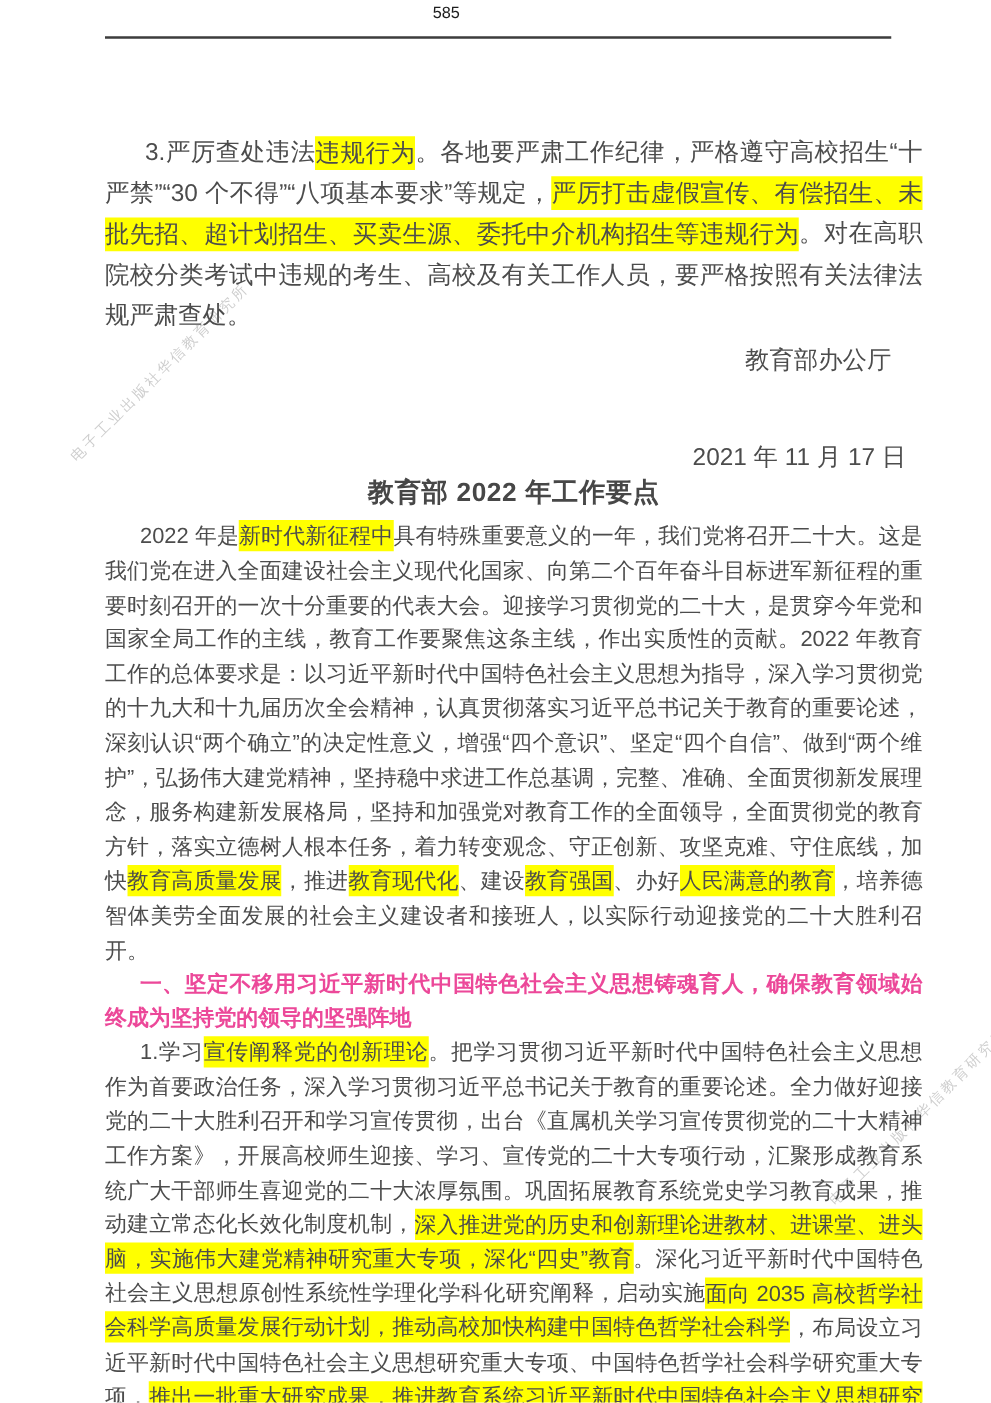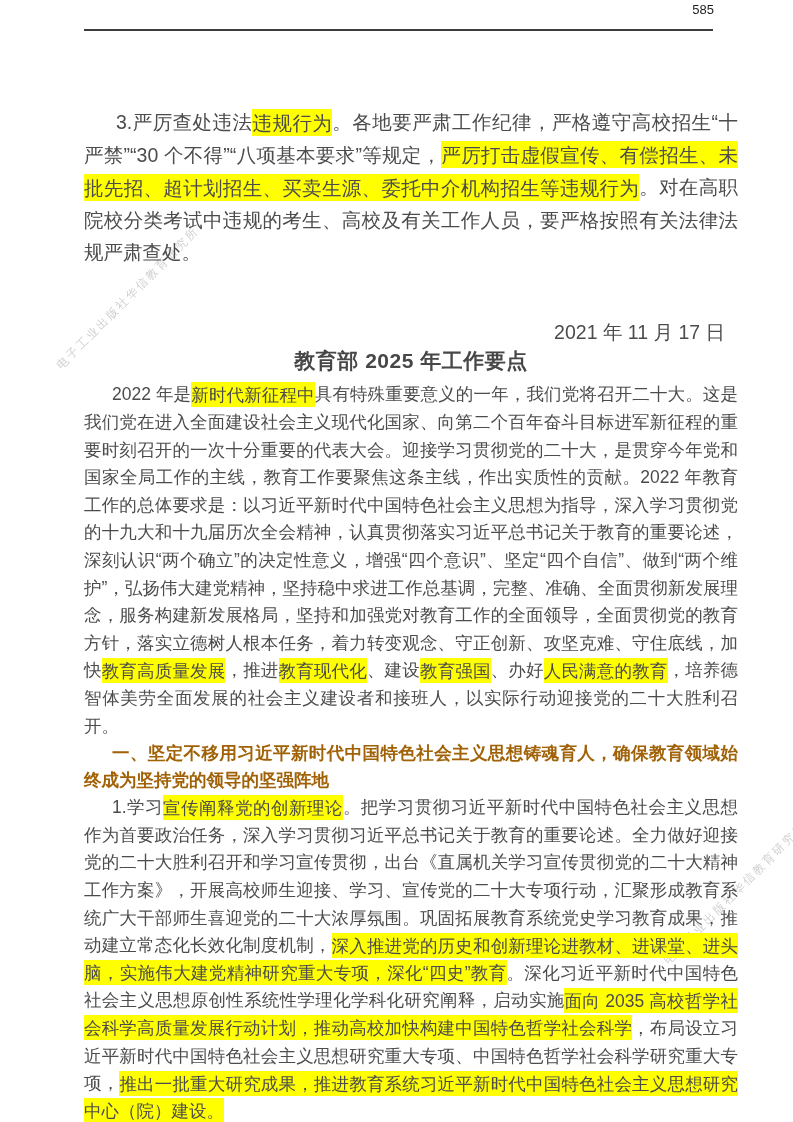--- a/index.html
+++ b/index.html
@@ -18,21 +18,21 @@
     white-space: nowrap;
     transform: translate(-50%,-50%) rotate(-45deg);
     pointer-events: none;
     z-index: 0;
   }
   .wm-left  { left: 128px; top: 298px; }
   .wm-right { left: 735px; top: 893px; }
   .pageno {
     position: absolute;
     top: 2px; left: 0; width: 714px;
-    text-align: right;
+    text-align: center;
     font-size: 13px;
     color: #1e1e1e;
     z-index: 2;
   }
   .rule {
     position: absolute;
     left: 84px; top: 29px;
     width: 629px; height: 2px;
     background: #3d3d3d;
     z-index: 2;
@@ -70,21 +70,21 @@
     font-size: 21px;
     font-weight: bold;
     color: #474747;
     text-align: center;
     line-height: 28.5px;
     letter-spacing: 0.5px;
   }
   .p-intro { margin-top: 6px; }
   .heading {
     font-weight: bold;
-    color: #a16207;
+    color: #ec4899;
     line-height: 27px;
   }
   .hl {
     background: var(--hl-color, #ffff00);
     padding: 2.5px 0;
   }
 </style>
 </head>
 <body>
 
@@ -93,24 +93,25 @@
 <div class="watermark wm-right">电子工业出版社华信教育研究所</div>
 
 <div class="pageno">585</div>
 
 <div class="rule"></div>
 
 <div class="content">
 
   <p class="para p-close"><span>3.严厉查处违法</span><span class="hl">违规行为</span><span>。各地要严肃工作纪律，严格遵守高校招生“十严禁”“30 个不得”“八项基本要求”等规定，</span><span class="hl">严厉打击虚假宣传、有偿招生、未批先招、超计划招生、买卖生源、委托中介机构招生等违规行为</span><span>。对在高职院校分类考试中违规的考生、高校及有关工作人员，要严格按照有关法律法规严肃查处。</span></p>
 
+  <div class="sig sig-org">教育部办公厅</div>
 
   <div class="sig sig-date">2021 年 11 月 17 日</div>
 
-  <h1 class="title">教育部 2025 年工作要点</h1>
+  <h1 class="title">教育部 2022 年工作要点</h1>
 
   <p class="para p-intro"><span>2022 年是</span><span class="hl">新时代新征程中</span><span>具有特殊重要意义的一年，我们党将召开二十大。这是我们党在进入全面建设社会主义现代化国家、向第二个百年奋斗目标进军新征程的重要时刻召开的一次十分重要的代表大会。迎接学习贯彻党的二十大，是贯穿今年党和国家全局工作的主线，教育工作要聚焦这条主线，作出实质性的贡献。2022 年教育工作的总体要求是：以习近平新时代中国特色社会主义思想为指导，深入学习贯彻党的十九大和十九届历次全会精神，认真贯彻落实习近平总书记关于教育的重要论述，深刻认识“两个确立”的决定性意义，增强“四个意识”、坚定“四个自信”、做到“两个维护”，弘扬伟大建党精神，坚持稳中求进工作总基调，完整、准确、全面贯彻新发展理念，服务构建新发展格局，坚持和加强党对教育工作的全面领导，全面贯彻党的教育方针，落实立德树人根本任务，着力转变观念、守正创新、攻坚克难、守住底线，加快</span><span class="hl">教育高质量发展</span><span>，推进</span><span class="hl">教育现代化</span><span>、建设</span><span class="hl">教育强国</span><span>、办好</span><span class="hl">人民满意的教育</span><span>，培养德智体美劳全面发展的社会主义建设者和接班人，以实际行动迎接党的二十大胜利召开。</span></p>
 
   <p class="para heading">一、坚定不移用习近平新时代中国特色社会主义思想铸魂育人，确保教育领域始终成为坚持党的领导的坚强阵地</p>
 
   <p class="para p-item1"><span>1.学习</span><span class="hl">宣传阐释党的创新理论</span><span>。把学习贯彻习近平新时代中国特色社会主义思想作为首要政治任务，深入学习贯彻习近平总书记关于教育的重要论述。全力做好迎接党的二十大胜利召开和学习宣传贯彻，出台《直属机关学习宣传贯彻党的二十大精神工作方案》，开展高校师生迎接、学习、宣传党的二十大专项行动，汇聚形成教育系统广大干部师生喜迎党的二十大浓厚氛围。巩固拓展教育系统党史学习教育成果，推动建立常态化长效化制度机制，</span><span class="hl">深入推进党的历史和创新理论进教材、进课堂、进头脑，实施伟大建党精神研究重大专项，深化“四史”教育</span><span>。深化习近平新时代中国特色社会主义思想原创性系统性学理化学科化研究阐释，启动实施</span><span class="hl">面向 2035 高校哲学社会科学高质量发展行动计划，推动高校加快构建中国特色哲学社会科学</span><span>，布局设立习近平新时代中国特色社会主义思想研究重大专项、中国特色哲学社会科学研究重大专项，</span><span class="hl">推出一批重大研究成果，推进教育系统习近平新时代中国特色社会主义思想研究中心（院）建设。</span></p>
 
 </div>
 
 </body></html>

